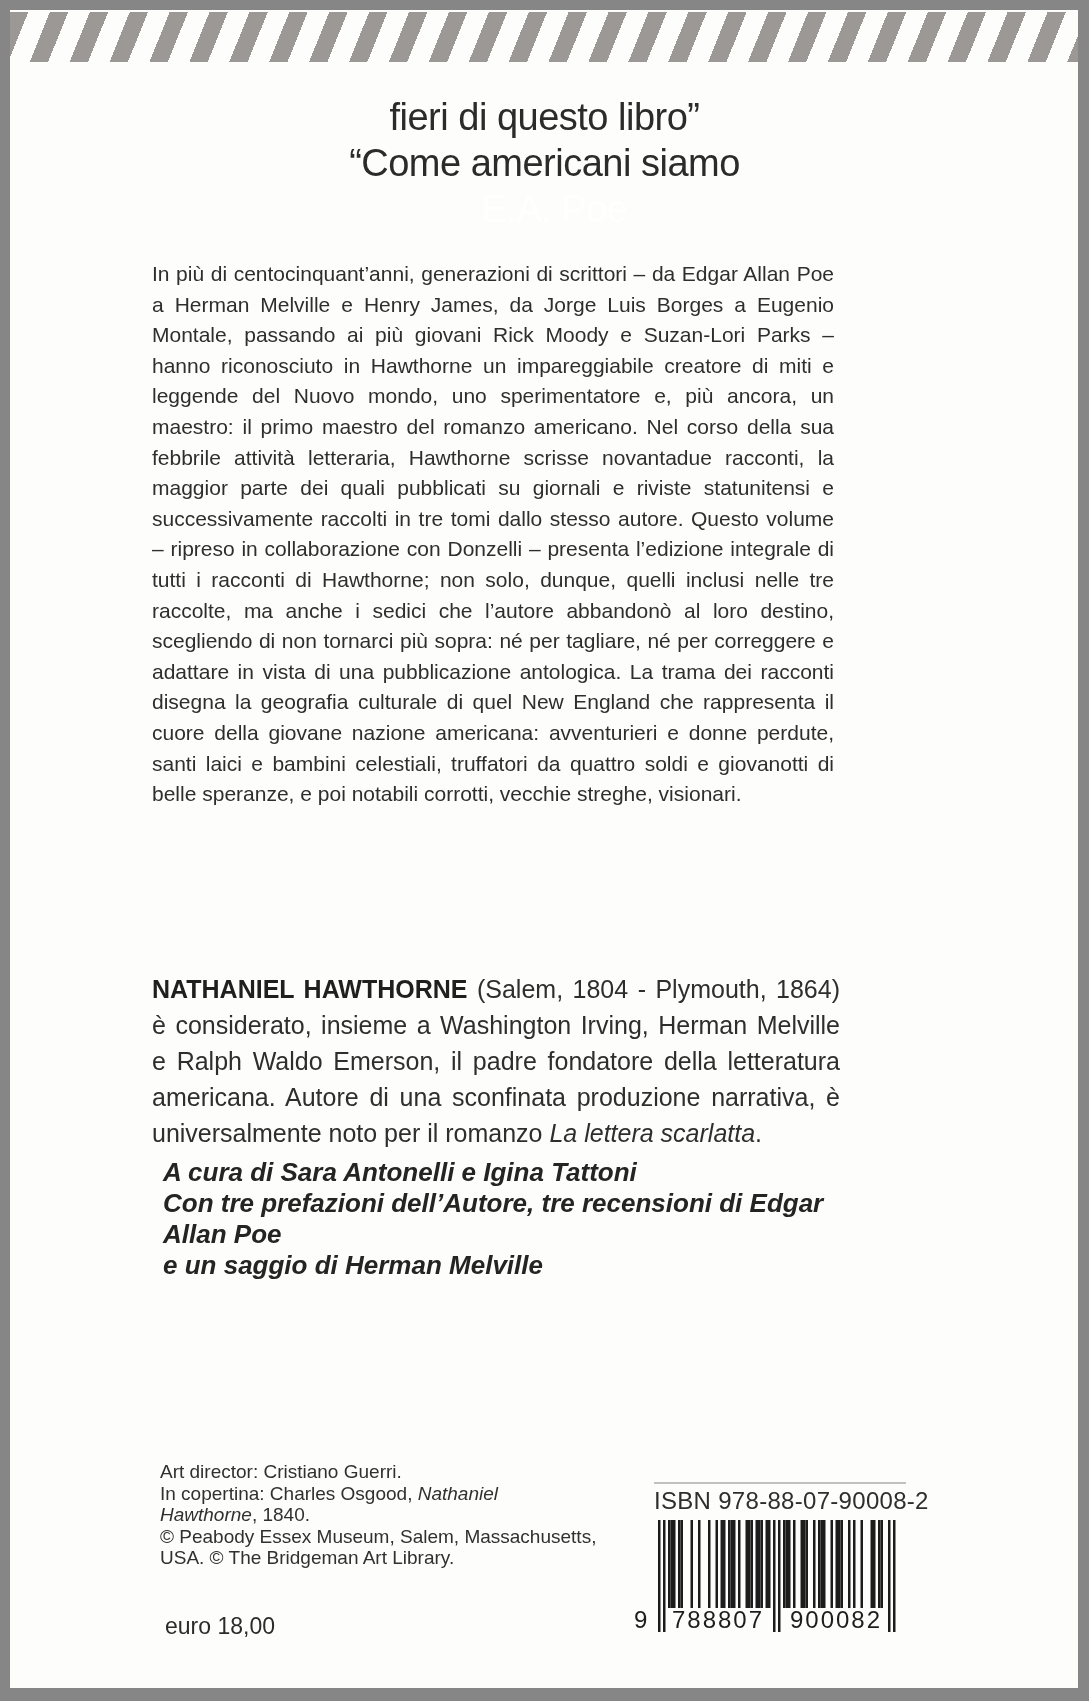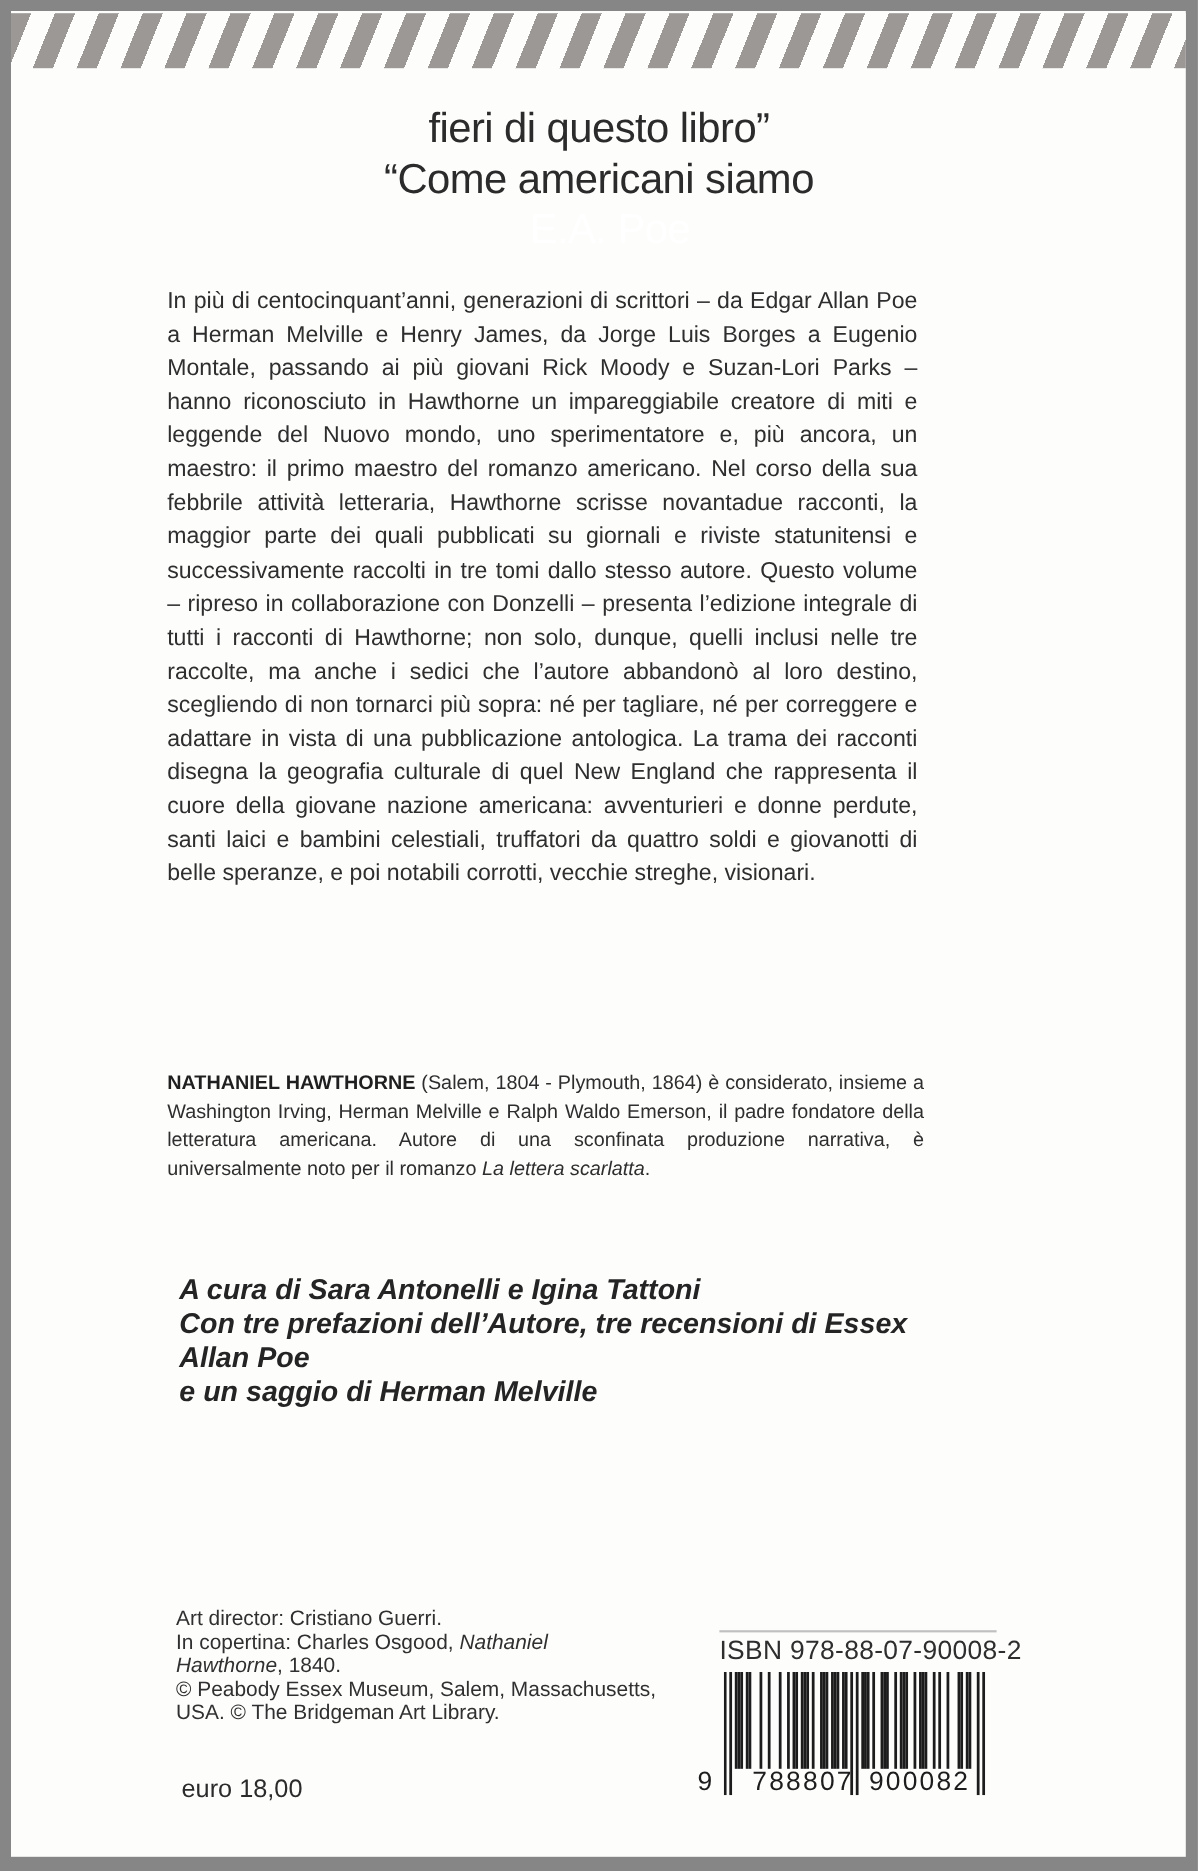--- a/index.html
+++ b/index.html
@@ -24,21 +24,21 @@
     color:#2b2b2b; letter-spacing:-0.5px;
   }
   .quote-attribution { font-weight:normal; color:#ffffff;padding-left:20px; }
   .body-text {
     position:absolute; left:152px; top:259px; width:682px;
     font-size:21px; line-height:30.6px; text-align:justify;
     color:#2e2e2e;
   }
   .bio {
     position:absolute; left:152px; top:971px; width:688px;
-    font-size:18px; line-height:26px; text-align:justify;
+    font-size:25px; line-height:36px; text-align:justify;
     color:#2e2e2e;
   }
   .bio-name { font-weight:bold; color:#1f1f1f; }
   .bio-book { font-style:italic; }
   .editors {
     position:absolute; left:163px; top:1157px; width:720px;
     font-size:26px; line-height:31px;
     font-weight:bold; font-style:italic; color:#242424;
   }
   .credits {
@@ -50,21 +50,21 @@
     position:absolute; left:165px; top:1613px;
     font-size:23px; color:#2b2b2b;
   }
   .barcode-block { position:absolute; left:654px; top:1482px; width:252px; }
   .bar-rule { height:2px; background:#c0c0c0; margin-bottom:3px; }
   .isbn-label { text-align:center; font-size:24px; letter-spacing:0.3px; color:#2e2e2e; white-space:nowrap; }
   .bars { position:relative; margin:5px 0 0 4px; width:238px; height:112px; }
   .bars svg { display:block; }
   .bc-digit { position:absolute; top:86px; font-size:24px; color:#1d1d1d; letter-spacing:2px; white-space:nowrap; }
   .bc-left  { left:-24px; }
-  .bc-g1 { left:8px;  width:104px; text-align:center;padding-left:12px; }
+  .bc-g1 { left:8px;  width:104px; text-align:center; }
   .bc-g2 { left:126px; width:104px; text-align:center; }
 </style>
 </head>
 <body>
 
 <div class="cover">
   <div class="sheet"></div>
 
   <div class="stripes"></div>
 
@@ -73,21 +73,21 @@
     <div>“Come americani siamo</div>
     <div class="quote-attribution">E.A. Poe</div>
   </div>
 
   <div class="body-text">In più di centocinquant’anni, generazioni di scrittori – da Edgar Allan Poe a Herman Melville e Henry James, da Jorge Luis Borges a Eugenio Montale, passando ai più giovani Rick Moody e Suzan-Lori Parks – hanno riconosciuto in Hawthorne un impareggiabile creatore di miti e leggende del Nuovo mondo, uno sperimentatore e, più ancora, un maestro: il primo maestro del romanzo americano. Nel corso della sua febbrile attività letteraria, Hawthorne scrisse novantadue racconti, la maggior parte dei quali pubblicati su giornali e riviste statunitensi e successivamente raccolti in tre tomi dallo stesso autore. Questo volume – ripreso in collaborazione con Donzelli – presenta l’edizione integrale di tutti i racconti di Hawthorne; non solo, dunque, quelli inclusi nelle tre raccolte, ma anche i sedici che l’autore abbandonò al loro destino, scegliendo di non tornarci più sopra: né per tagliare, né per correggere e adattare in vista di una pubblicazione antologica. La trama dei racconti disegna la geografia culturale di quel New England che rappresenta il cuore della giovane nazione americana: avventurieri e donne perdute, santi laici e bambini celestiali, truffatori da quattro soldi e giovanotti di belle speranze, e poi notabili corrotti, vecchie streghe, visionari.</div>
 
   <div class="bio"><span class="bio-name">NATHANIEL HAWTHORNE</span><span> (Salem, 1804 - Plymouth, 1864) è considerato, insieme a Washington Irving, Herman Melville e Ralph Waldo Emerson, il padre fondatore della letteratura americana. Autore di una sconfinata produzione narrativa, è universalmente noto per il romanzo </span><span class="bio-book">La lettera scarlatta</span><span>.</span></div>
 
   <div class="editors">
     <div>A cura di Sara Antonelli e Igina Tattoni</div>
-    <div>Con tre prefazioni dell’Autore, tre recensioni di Essex Allan Poe</div>
+    <div>Con tre prefazioni dell’Autore, tre recensioni di Edgar Allan Poe</div>
     <div>e un saggio di Herman Melville</div>
   </div>
 
   <div class="credits">
     <div>Art director: Cristiano Guerri.</div>
     <div><span>In copertina: Charles Osgood, </span><span class="it">Nathaniel</span></div>
     <div><span class="it">Hawthorne</span><span>, 1840.</span></div>
     <div>© Peabody Essex Museum, Salem, Massachusetts,</div>
     <div>USA. © The Bridgeman Art Library.</div>
   </div>

